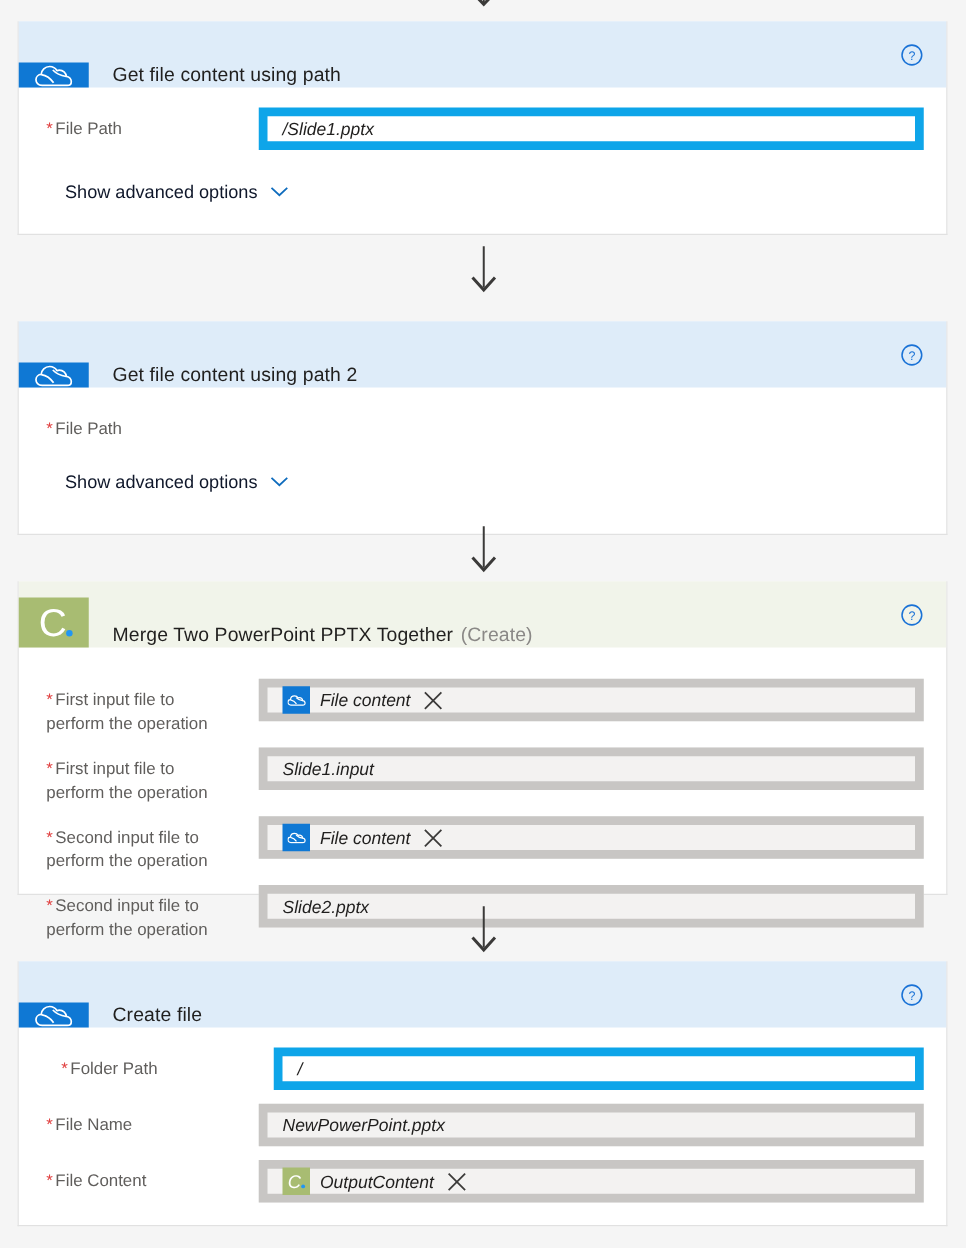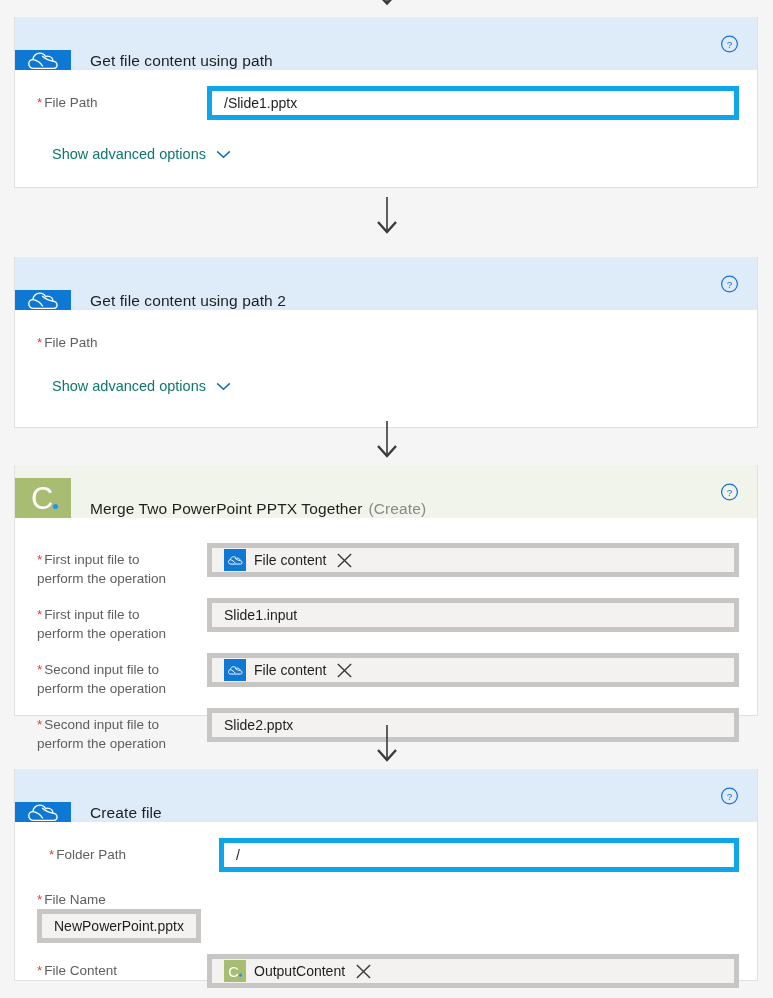--- a/index.html
+++ b/index.html
@@ -67,46 +67,46 @@
     line-height:19px;
     padding-top:7px;
     white-space:pre-line;
   }
   .req{color:#e03e3e;margin-right:2px;}
   .field-control{flex:1;}
 
   .txtbox{
     box-sizing:border-box;
     height:34px;
-    border:5px solid #0ea5e9;
+    border:7px solid #0ea5e9;
     background:#ffffff;
     display:flex;align-items:center;
     padding:0 12px;
-    font-size:14px;color:#201f1e;
+    font-size:14px;color:#201f1e;font-style:italic;
   }
   .txtbox.filled{background:#f3f2f1;border-color:#c8c6c4;}
   .txtbox.token{padding-left:12px;}
 
   
   .chip{display:flex;align-items:center;}
   .chip-sq{
     width:22px;height:22px;min-width:22px;
     display:flex;align-items:center;justify-content:center;
     margin-right:8px;
   }
   .chip-sq.onedrive{background:#0f78d4;}
   .chip-sq.cloudmersive{background:#a8bc72;}
   .chip-label{font-size:14px;color:#201f1e;}
   .chip-x{margin-left:10px;width:17px;height:17px;}
 
   
   .adv-link{
     display:inline-flex;align-items:center;
     margin-top:16px;margin-left:0;
-    color:#0f766e;font-size:14.5px;cursor:pointer;
+    color:#0f172a;font-size:14.5px;cursor:pointer;
   }
   .adv-link .chev{margin-left:10px;}
 </style>
 </head>
 <body>
 
 <div class="canvas">
 
   <div class="connector" style="top:-18px;height:22px;">
     <svg width="26" height="24" viewBox="0 0 26 24" aria-hidden="true">
@@ -325,21 +325,21 @@
     </div>
     <div class="card-body" style="padding-top:16px;">
 
       <div class="row" style="margin-bottom:11px;margin-left:12px;">
         <div class="field-label"><span class="req">*</span><span>Folder Path</span></div>
         <div class="field-control">
           <div class="txtbox">/</div>
         </div>
       </div>
 
-      <div class="row" style="margin-bottom:11px;flex-direction:column;">
+      <div class="row" style="margin-bottom:11px;">
         <div class="field-label"><span class="req">*</span><span>File Name</span></div>
         <div class="field-control">
           <div class="txtbox filled">NewPowerPoint.pptx</div>
         </div>
       </div>
 
       <div class="row">
         <div class="field-label"><span class="req">*</span><span>File Content</span></div>
         <div class="field-control">
           <div class="txtbox filled token">

